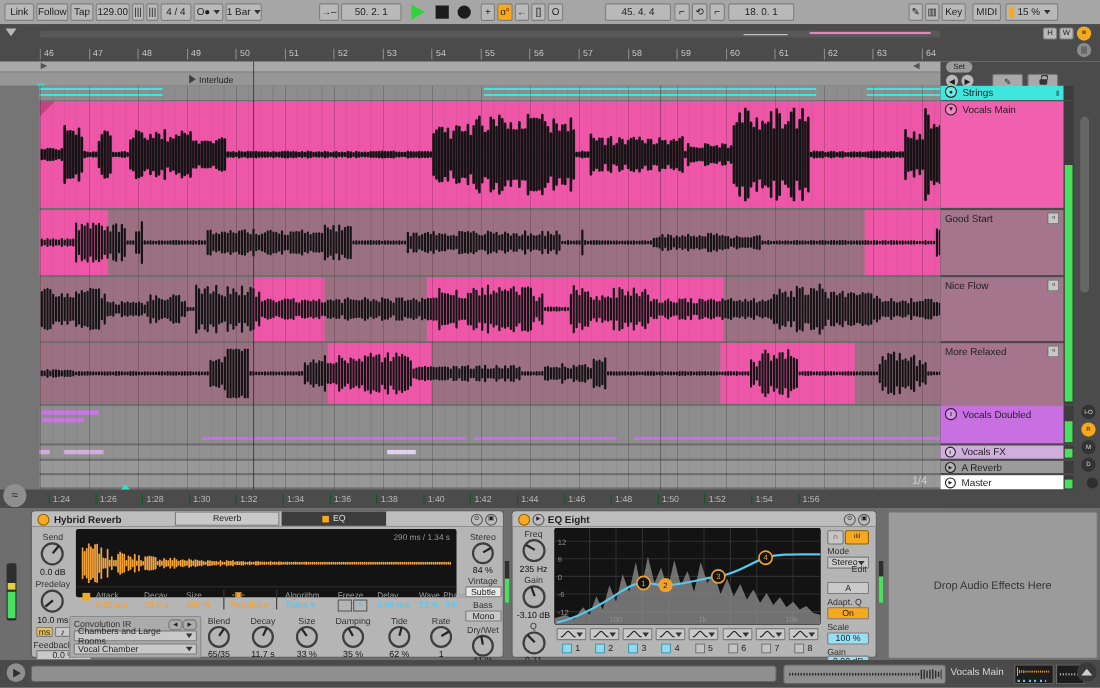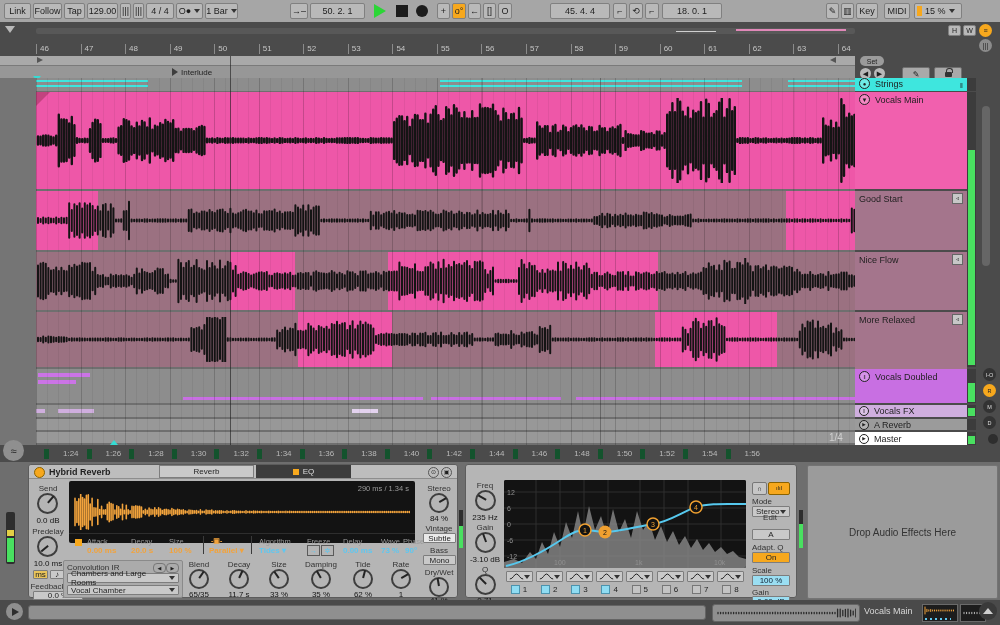--- a/index.html
+++ b/index.html
@@ -8,21 +8,21 @@
   .abs{position:absolute}
   
   #toolbar{position:absolute;left:0;top:0;width:1000px;height:22px;background:#a6a6a6;border-bottom:1px solid #555}
   .tbtn{position:absolute;top:3px;height:16px;background:#b9b9b9;border:1px solid #808080;border-radius:2px;
         font-size:9px;display:flex;align-items:center;justify-content:center;box-sizing:border-box;color:#1d1d1d}
   .tbtn.on{background:#f7a81d}
   .tri-d{width:0;height:0;border-left:3px solid transparent;border-right:3px solid transparent;border-top:4px solid #333;margin-left:3px}
   
   #band{position:absolute;left:0;top:22px;width:1000px;height:34px;background:#4b4b4b}
   .barcell{flex:0 0 44.55px;font-size:8px;color:#c6c6c6;border-left:1px solid #8b8b8b;padding-left:3px;height:10px;line-height:10px;box-sizing:border-box}
-  .tcell{flex:0 0 42.6px;font-size:8px;color:#b9b9b9;border-left:5px solid #14532d;padding-left:14px;height:10px;line-height:10px;box-sizing:border-box}
+  .tcell{flex:0 0 42.6px;font-size:8px;color:#b9b9b9;border-left:1px solid #14532d;padding-left:3px;height:10px;line-height:10px;box-sizing:border-box}
   
   #arr{position:absolute;left:36px;top:78px;width:819px;height:367px;background:#6f6f6f}
   .row{position:absolute;left:0;width:819px}
   .seg{position:absolute;top:0;height:100%}
   #gridov{position:absolute;left:36px;top:78px;width:819px;height:367px;pointer-events:none;
     background:repeating-linear-gradient(90deg,rgba(0,0,0,.13) 0 1px,transparent 1px 44.55px),
                repeating-linear-gradient(90deg,rgba(0,0,0,.055) 0 1px,transparent 1px 11.14px)}
   .wv{position:absolute;left:0;top:0}
   
   .hdr{position:absolute;left:855px;width:112px;font-size:9px;display:flex;align-items:flex-start;box-sizing:border-box;padding:2px 4px}
@@ -454,20 +454,27 @@
         <i style="transform:rotate(-10deg)"></i>
       </div>
     <div class="dvv" style="left:392px;top:132px;width:36px;top:131px">41 %</div>
   </div>
 
   <div class="abs" style="left:459px;top:48px;width:4px;height:38px;background:#2e2e2e">
       <div class="abs" style="left:0;top:16px;width:4px;height:22px;background:#49e060"></div>
     </div>
 
   <div class="dev" style="left:465px;width:332px">
+    <div class="dtitle">
+      <div class="abs" style="left:5px;top:2px;width:9px;height:9px;border-radius:50%;background:#f7a81d;border:1px solid #8a6200"></div>
+      <div class="abs" style="left:18px;top:2px;width:9px;height:9px;border-radius:50%;border:1px solid #555;font-size:5px;text-align:center;line-height:9px">▶</div>
+      <div class="abs" style="left:32px;top:2px;font-size:9px;font-weight:bold">EQ Eight</div>
+      <div class="abs" style="right:18px;top:2px;width:9px;height:9px;border:1px solid #555;border-radius:50%;font-size:6px;text-align:center;line-height:8px">⊙</div>
+      <div class="abs" style="right:5px;top:2px;width:9px;height:9px;border:1px solid #555;border-radius:50%;font-size:6px;text-align:center;line-height:8px">▣</div>
+    </div>
 
     <div class="dl" style="left:4px;top:16px;width:30px">Freq</div>
     <div class="kn" style="left:9px;top:25px;width:21px;height:21px">
         <i style="transform:rotate(-60deg)"></i>
       </div>
     <div class="dvv" style="left:2px;top:48px;width:34px">235 Hz</div>
     <div class="dl" style="left:4px;top:58px;width:30px">Gain</div>
     <div class="kn" style="left:9px;top:67px;width:21px;height:21px">
         <i style="transform:rotate(-20deg)"></i>
       </div>
@@ -626,21 +633,21 @@
         </div>
       </div>
 
     <div class="abs" style="left:286px;top:17px;width:13px;height:11px;background:#c6c6c6;border:1px solid #777;border-radius:2px;font-size:7px;text-align:center;line-height:11px">∩</div>
     <div class="abs" style="left:302px;top:17px;width:20px;height:11px;background:#f7a81d;border:1px solid #8a6200;border-radius:2px;font-size:6px;text-align:center;line-height:11px">ılıl</div>
     <div class="dl" style="left:286px;top:32px;width:36px;text-align:left">Mode</div>
     <div class="fld" style="left:286px;top:41px;width:38px;height:11px;justify-content:space-between;padding:0 3px">
         <span>Stereo</span>
         <span class="tri-d" style="border-top-color:#333;margin-left:0"></span>
       </div>
-    <div class="dl" style="left:286px;top:48px;width:36px;text-align:center">Edit</div>
+    <div class="dl" style="left:286px;top:48px;width:36px;text-align:right">Edit</div>
     <div class="fld" style="left:286px;top:64px;width:38px;height:11px" actable="true">
         <span>A</span>
       </div>
     <div class="dl" style="left:286px;top:78px;width:36px;text-align:left">Adapt. Q</div>
     <div class="fld orangefld" style="left:286px;top:87px;width:38px;height:11px">
         <span>On</span>
       </div>
     <div class="dl" style="left:286px;top:101px;width:36px;text-align:left">Scale</div>
     <div class="fld blue" style="left:286px;top:110px;width:38px;height:11px">
         <span>100 %</span>

